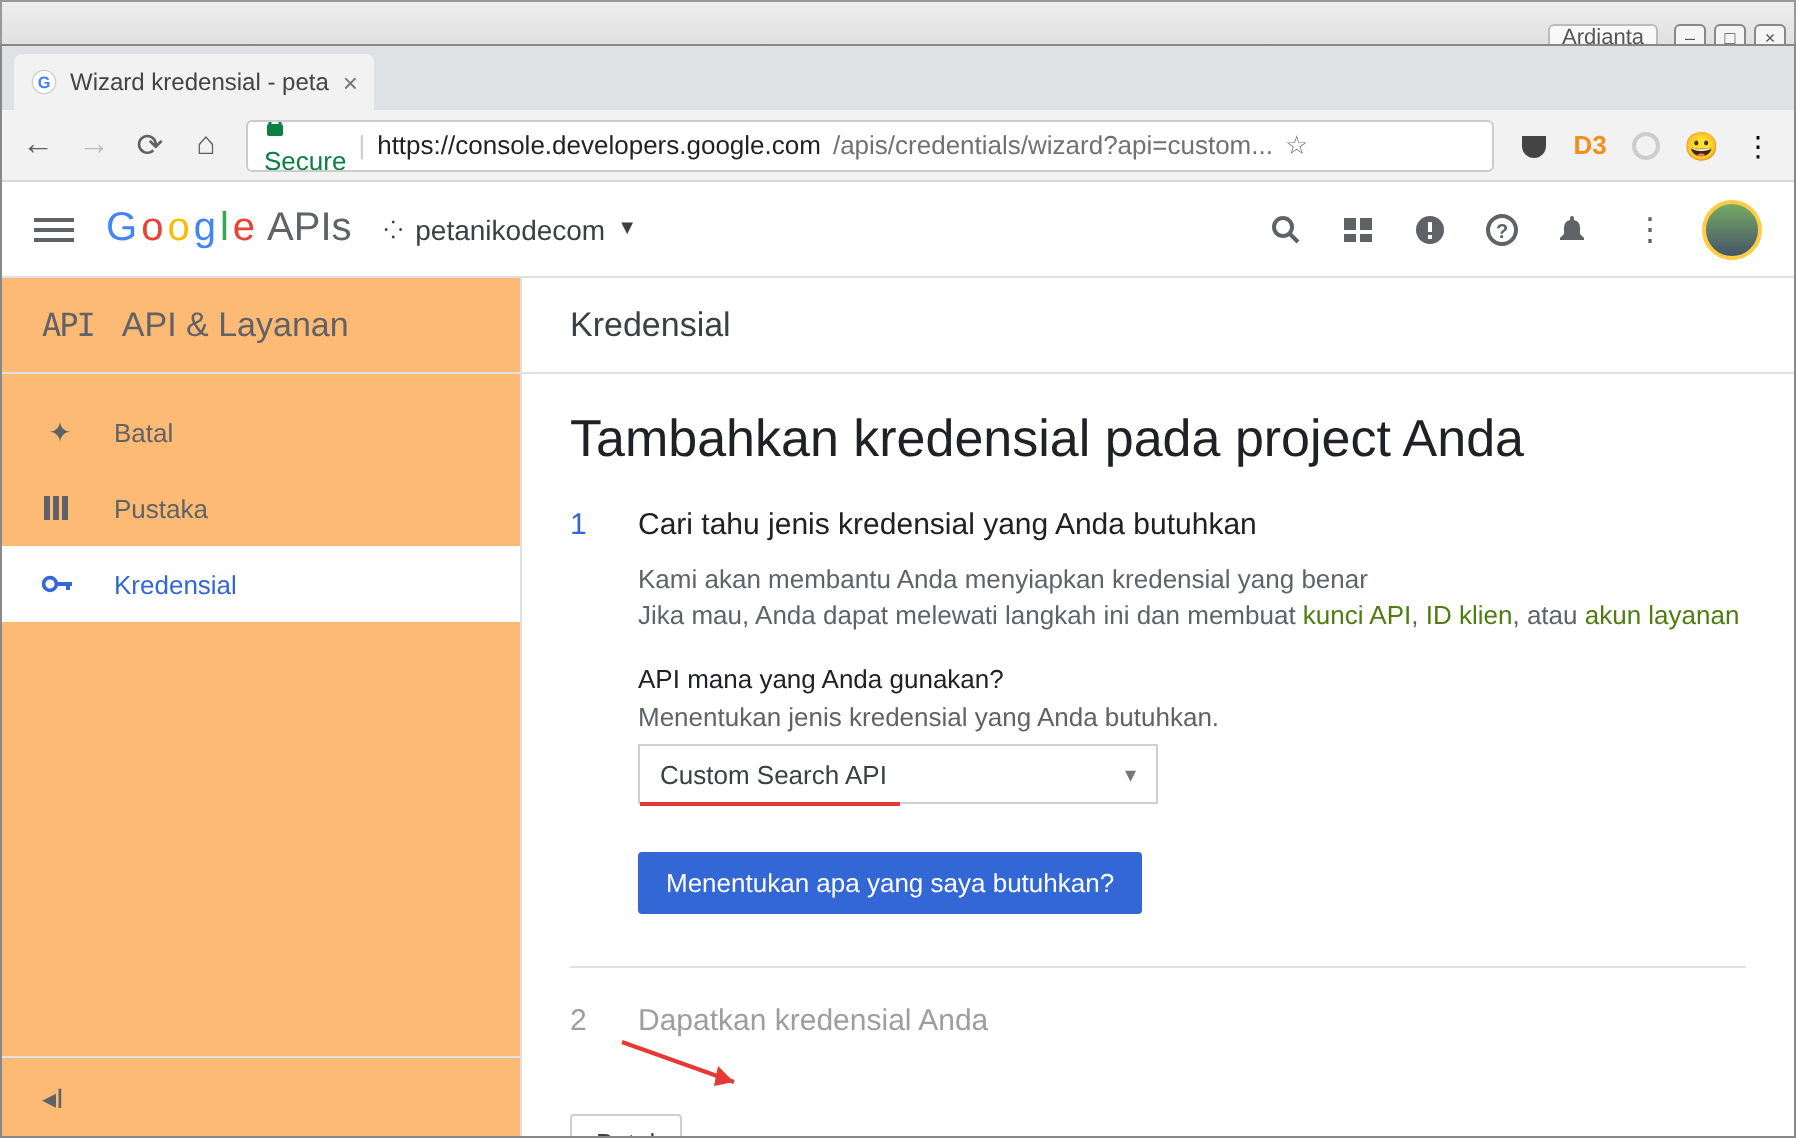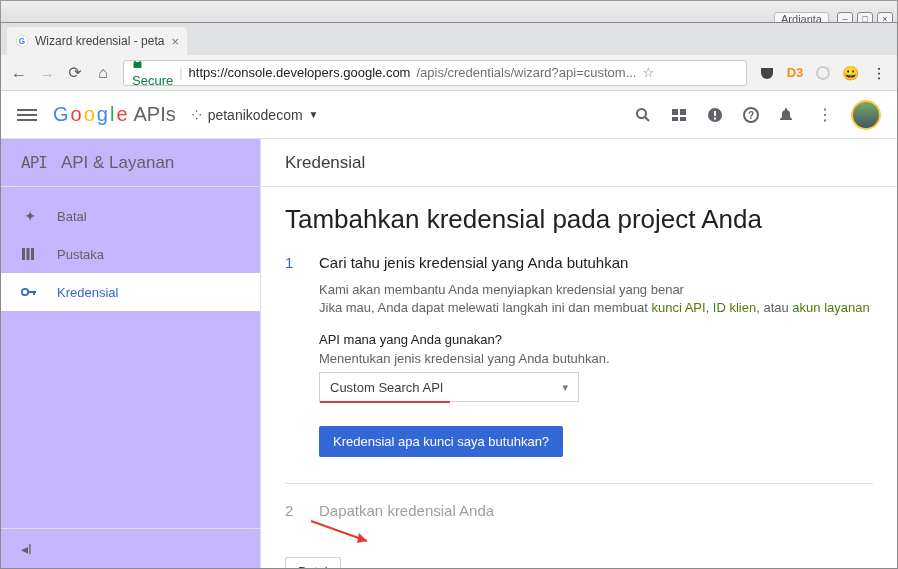--- a/index.html
+++ b/index.html
@@ -37,21 +37,21 @@
 .g-logo { font-size:20px; color:#5f6368; display:flex; align-items:center; gap:2px; }
 .g-logo .apis { color:#5f6368; font-weight:300; }
 .project-picker { display:flex; align-items:center; gap:6px; color:#3c4043; font-size:14px; }
 .project-dots { font-size:12px; }
 .gc-spacer { flex:1; }
 .gc-icon { color:#5f6368; font-size:16px; width:20px; text-align:center; }
 .avatar { width:30px; height:30px; border-radius:50%; background:linear-gradient(#7a6,#456); border:2px solid #fc4; }
 
 
 .main { flex:1; display:flex; overflow:hidden; }
-.sidebar { width:260px; border-right:1px solid #e0e0e0; background:#c4b5fd; display:flex; flex-direction:column; }
+.sidebar { width:260px; border-right:1px solid #e0e0e0; background:#fdba74; display:flex; flex-direction:column; }
 .sidebar-header { height:48px; display:flex; align-items:center; padding:0 20px; gap:14px; border-bottom:1px solid #e0e0e0; color:#5f6368; font-size:17px; }
 .sidebar-header .api-logo { font-family:monospace; letter-spacing:-1px; font-size:16px; }
 .sidebar-items { padding:10px 0; flex:1; }
 .sb-item { display:flex; align-items:center; height:38px; padding:0 20px; gap:18px; font-size:13px; color:#5f6368; }
 .sb-item.active { color:#3367d6; background:#fff; }
 .sb-icon { width:18px; text-align:center; font-size:14px; }
 .sidebar-collapse { height:40px; border-top:1px solid #e0e0e0; display:flex; align-items:center; padding:0 20px; color:#5f6368; font-size:14px; }
 
 .content { flex:1; display:flex; flex-direction:column; overflow:hidden; }
 .content-header { height:48px; border-bottom:1px solid #e0e0e0; display:flex; align-items:center; padding:0 24px; font-size:17px; color:#3c4043; }
@@ -254,21 +254,21 @@
             <div class="step-title">Cari tahu jenis kredensial yang Anda butuhkan</div>
             <div class="help-text">
               <span>Kami akan membantu Anda menyiapkan kredensial yang benar</span><br>
               <span>Jika mau, Anda dapat melewati langkah ini dan membuat </span><a href="#">kunci API</a><span>, </span><a href="#">ID klien</a><span>, atau </span><a href="#">akun layanan</a>
             </div>
             <div class="subhead">API mana yang Anda gunakan?</div>
             <div class="subdesc">Menentukan jenis kredensial yang Anda butuhkan.</div>
             <div class="select-box red-underline">
               <span>Custom Search API</span>
             </div>
-            <button class="primary-btn">Kredensial apa kunci saya butuhkan?</button>
+            <button class="primary-btn">Menentukan apa yang saya butuhkan?</button>
 
             
             <svg class="arrow" viewBox="0 0 70 30">
               <line x1="2" y1="2" x2="58" y2="22" stroke="#e53935" stroke-width="2"></line>
               <polygon points="58,22 50,14 48,24" fill="#e53935"></polygon>
             </svg>
           </div>
         </div>
 
         <hr class="step-divider">

